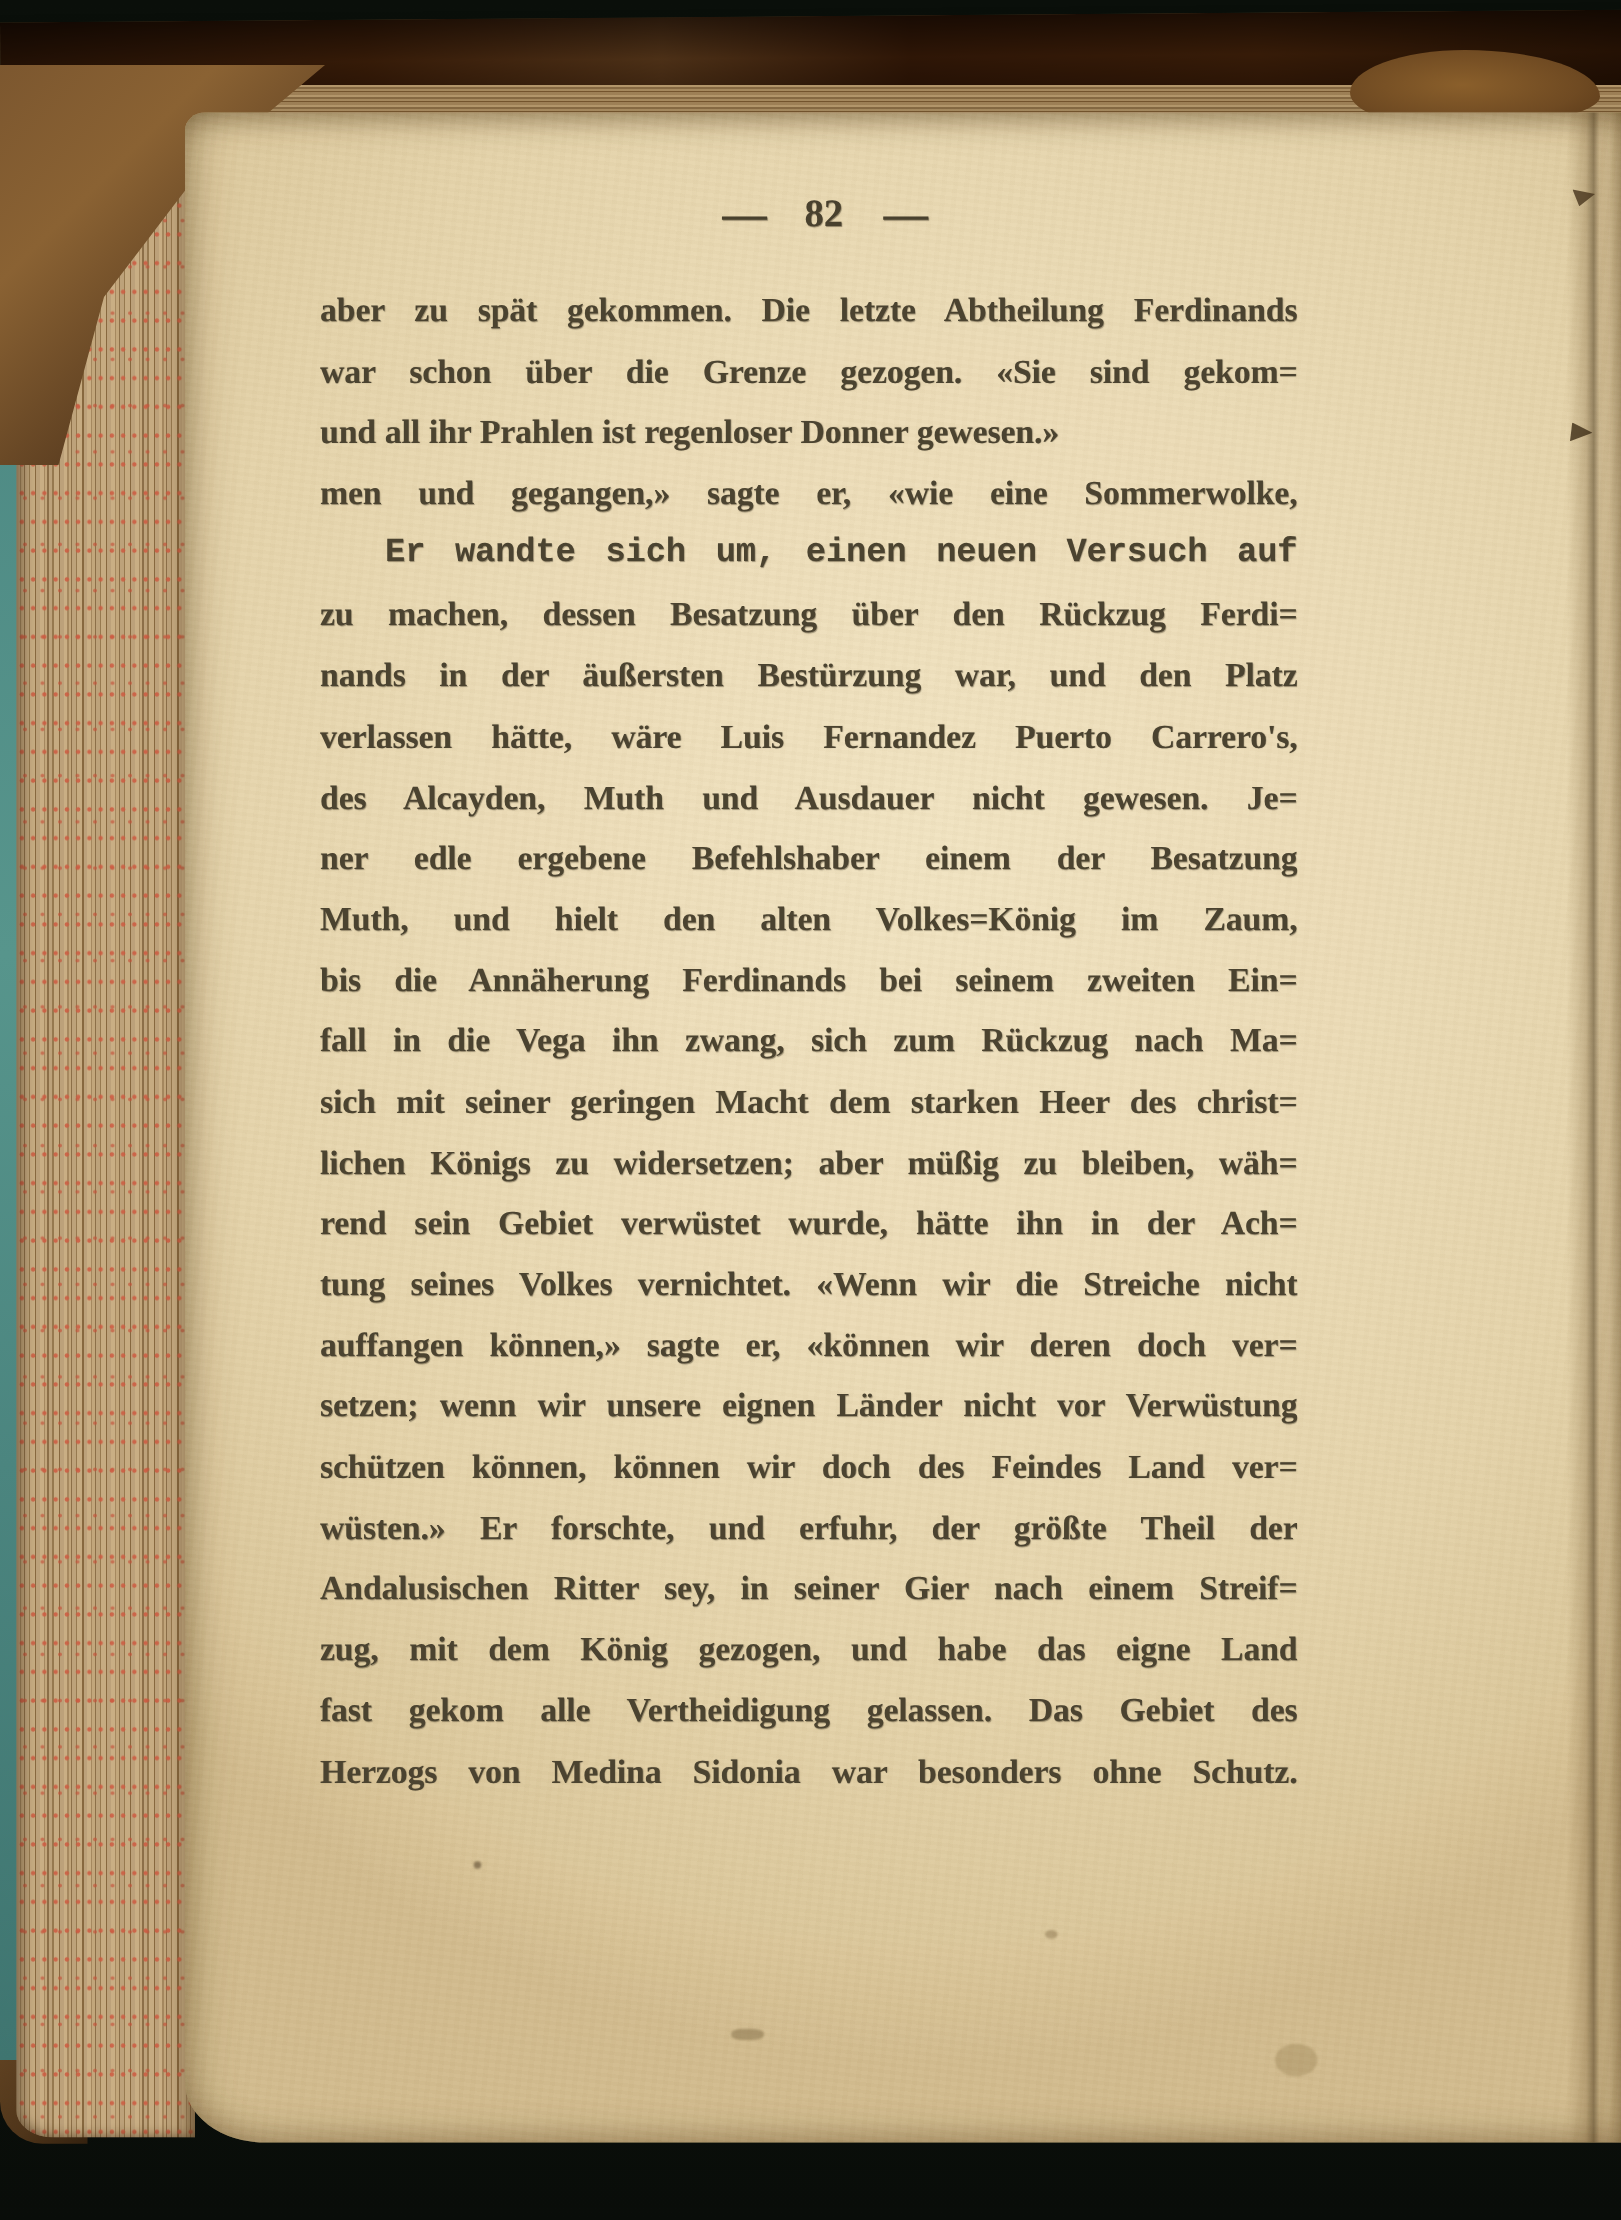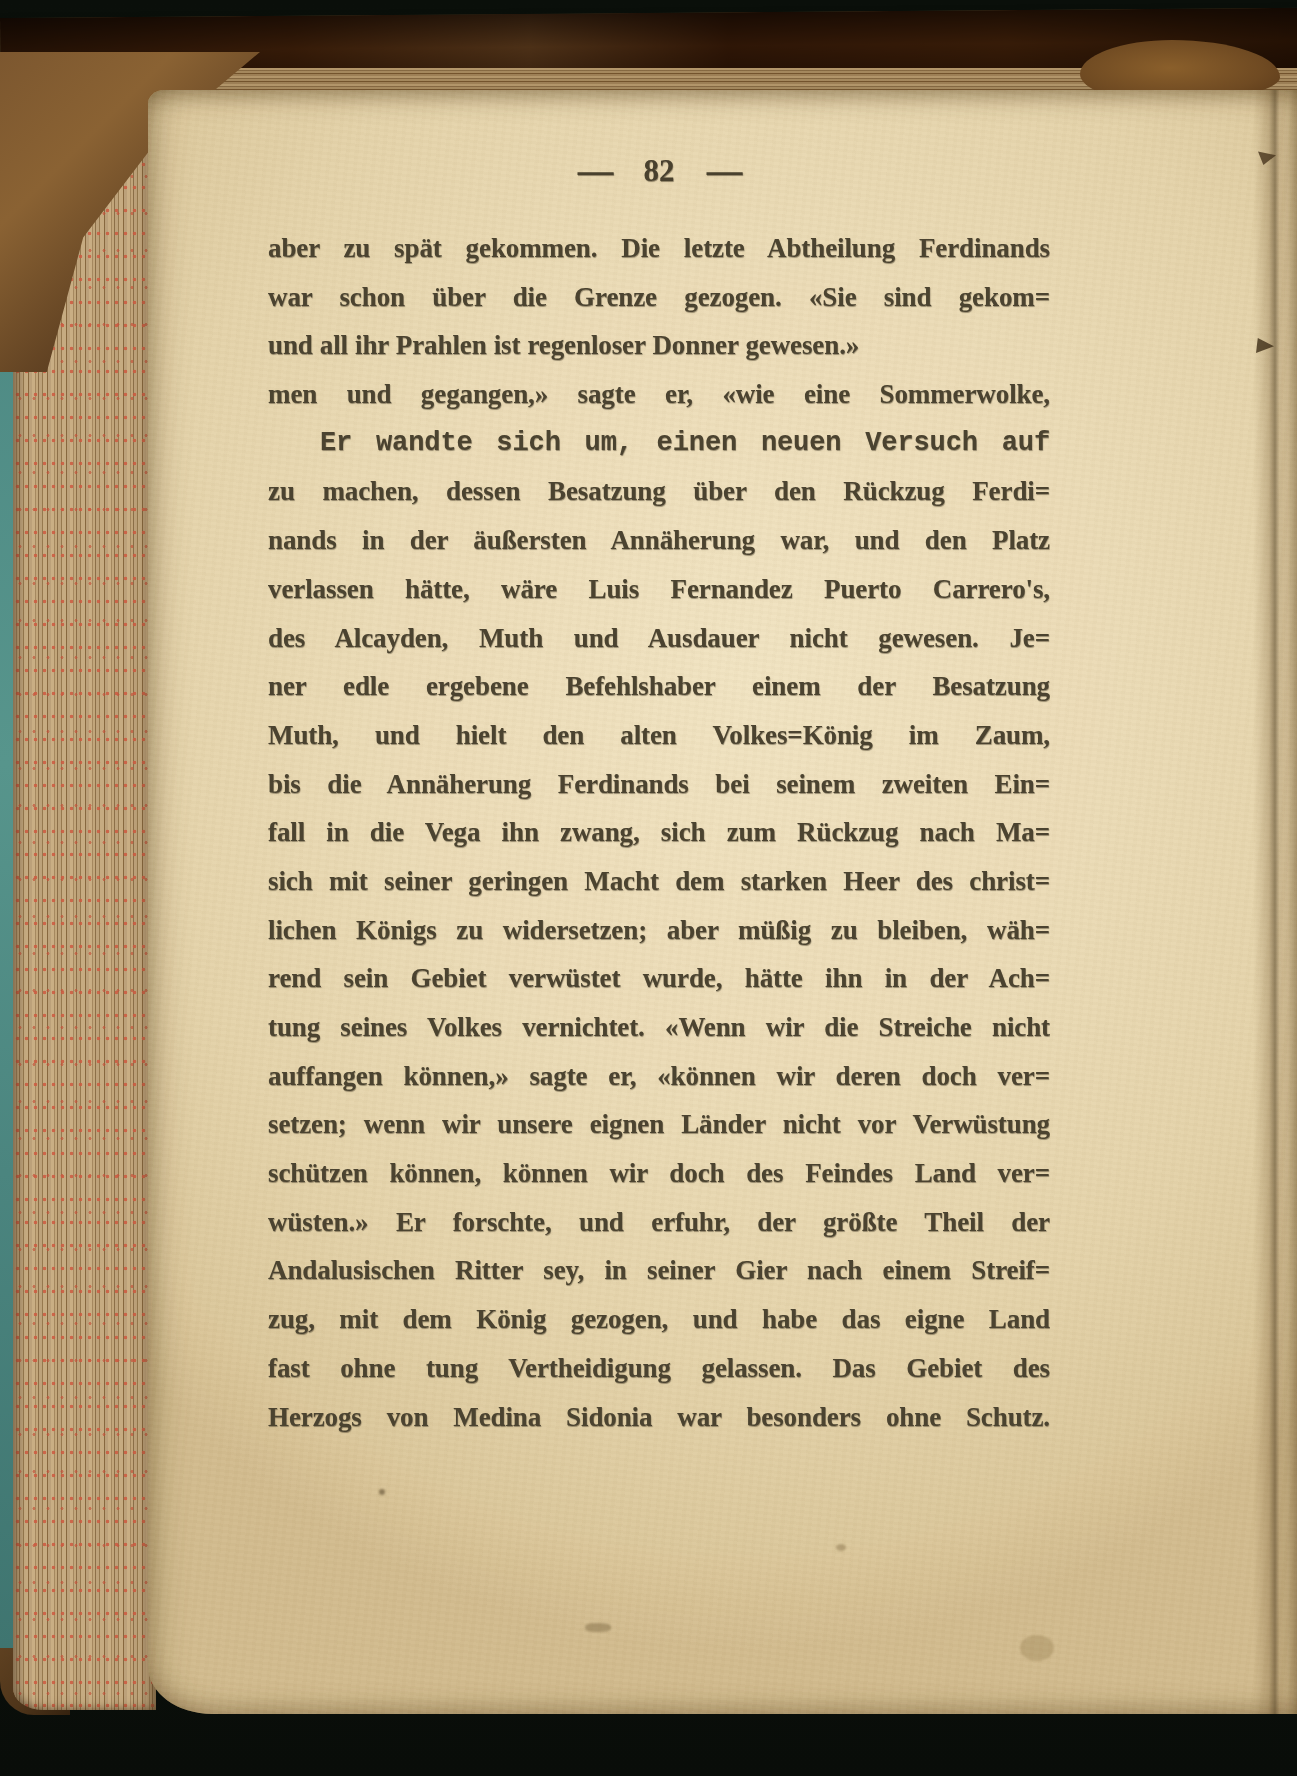--- a/index.html
+++ b/index.html
@@ -101,21 +101,21 @@
 
   
   .page-header {
     position:absolute; left:268px; top:150px; width:782px; height:42px;
     display:flex; justify-content:center; align-items:center; gap:34px;
     color:#49412e; font-weight:bold; font-size:31px;
     text-shadow:0.5px 0.6px 0.7px rgba(72,62,42,0.55);
   }
   .page-header .dash { transform:scaleX(1.15) scaleY(1.2); letter-spacing:-1px; }
   .text-block {
-    position:absolute; left:268px; top:224px; width:782px;
+    position:absolute; left:256px; top:224px; width:782px;
     color:#4b4330; font-weight:bold; font-size:27px;
     text-shadow:0.5px 0.6px 0.8px rgba(72,62,42,0.5);
   }
   .line {
     height:48.7px; line-height:48.7px; overflow:hidden;
     text-align:justify; text-align-last:justify;
     word-spacing:0.4px; letter-spacing:-0.1px;
   }
   .line.indent { padding-left:52px;font-family:Liberation Mono, monospace; }
   .line.flush  { text-align-last:left; }
@@ -149,34 +149,34 @@
     <span class="dash">—</span>
   </div>
 
   <div class="text-block">
       <div class="line">aber zu spät gekommen. Die letzte Abtheilung Ferdinands</div>
       <div class="line">war schon über die Grenze gezogen. «Sie sind gekom=</div>
       <div class="line flush">und all ihr Prahlen ist regenloser Donner gewesen.»</div>
       <div class="line">men und gegangen,» sagte er, «wie eine Sommerwolke,</div>
       <div class="line indent">Er wandte sich um, einen neuen Versuch auf Alhama</div>
       <div class="line">zu machen, dessen Besatzung über den Rückzug Ferdi=</div>
-      <div class="line">nands in der äußersten Annäherung war, und den Platz</div>
+      <div class="line">nands in der äußersten Bestürzung war, und den Platz</div>
       <div class="line">verlassen hätte, wäre Luis Fernandez Puerto Carrero's,</div>
       <div class="line">des Alcayden, Muth und Ausdauer nicht gewesen. Je=</div>
       <div class="line">ner edle ergebene Befehlshaber einem der Besatzung</div>
       <div class="line">Muth, und hielt den alten Volkes=König im Zaum,</div>
       <div class="line">bis die Annäherung Ferdinands bei seinem zweiten Ein=</div>
       <div class="line">fall in die Vega ihn zwang, sich zum Rückzug nach Ma=</div>
       <div class="line">sich mit seiner geringen Macht dem starken Heer des christ=</div>
       <div class="line">lichen Königs zu widersetzen; aber müßig zu bleiben, wäh=</div>
       <div class="line">rend sein Gebiet verwüstet wurde, hätte ihn in der Ach=</div>
       <div class="line">tung seines Volkes vernichtet. «Wenn wir die Streiche nicht</div>
       <div class="line">auffangen können,» sagte er, «können wir deren doch ver=</div>
       <div class="line">setzen; wenn wir unsere eignen Länder nicht vor Verwüstung</div>
       <div class="line">schützen können, können wir doch des Feindes Land ver=</div>
       <div class="line">wüsten.» Er forschte, und erfuhr, der größte Theil der</div>
       <div class="line">Andalusischen Ritter sey, in seiner Gier nach einem Streif=</div>
       <div class="line">zug, mit dem König gezogen, und habe das eigne Land</div>
-      <div class="line">fast ohne tung Vertheidigung gelassen. Das Gebiet des</div>
+      <div class="line">fast gekom alle Vertheidigung gelassen. Das Gebiet des</div>
       <div class="line">Herzogs von Medina Sidonia war besonders ohne Schutz.</div>
     </div>
 
 </div>
 
 </body></html>

